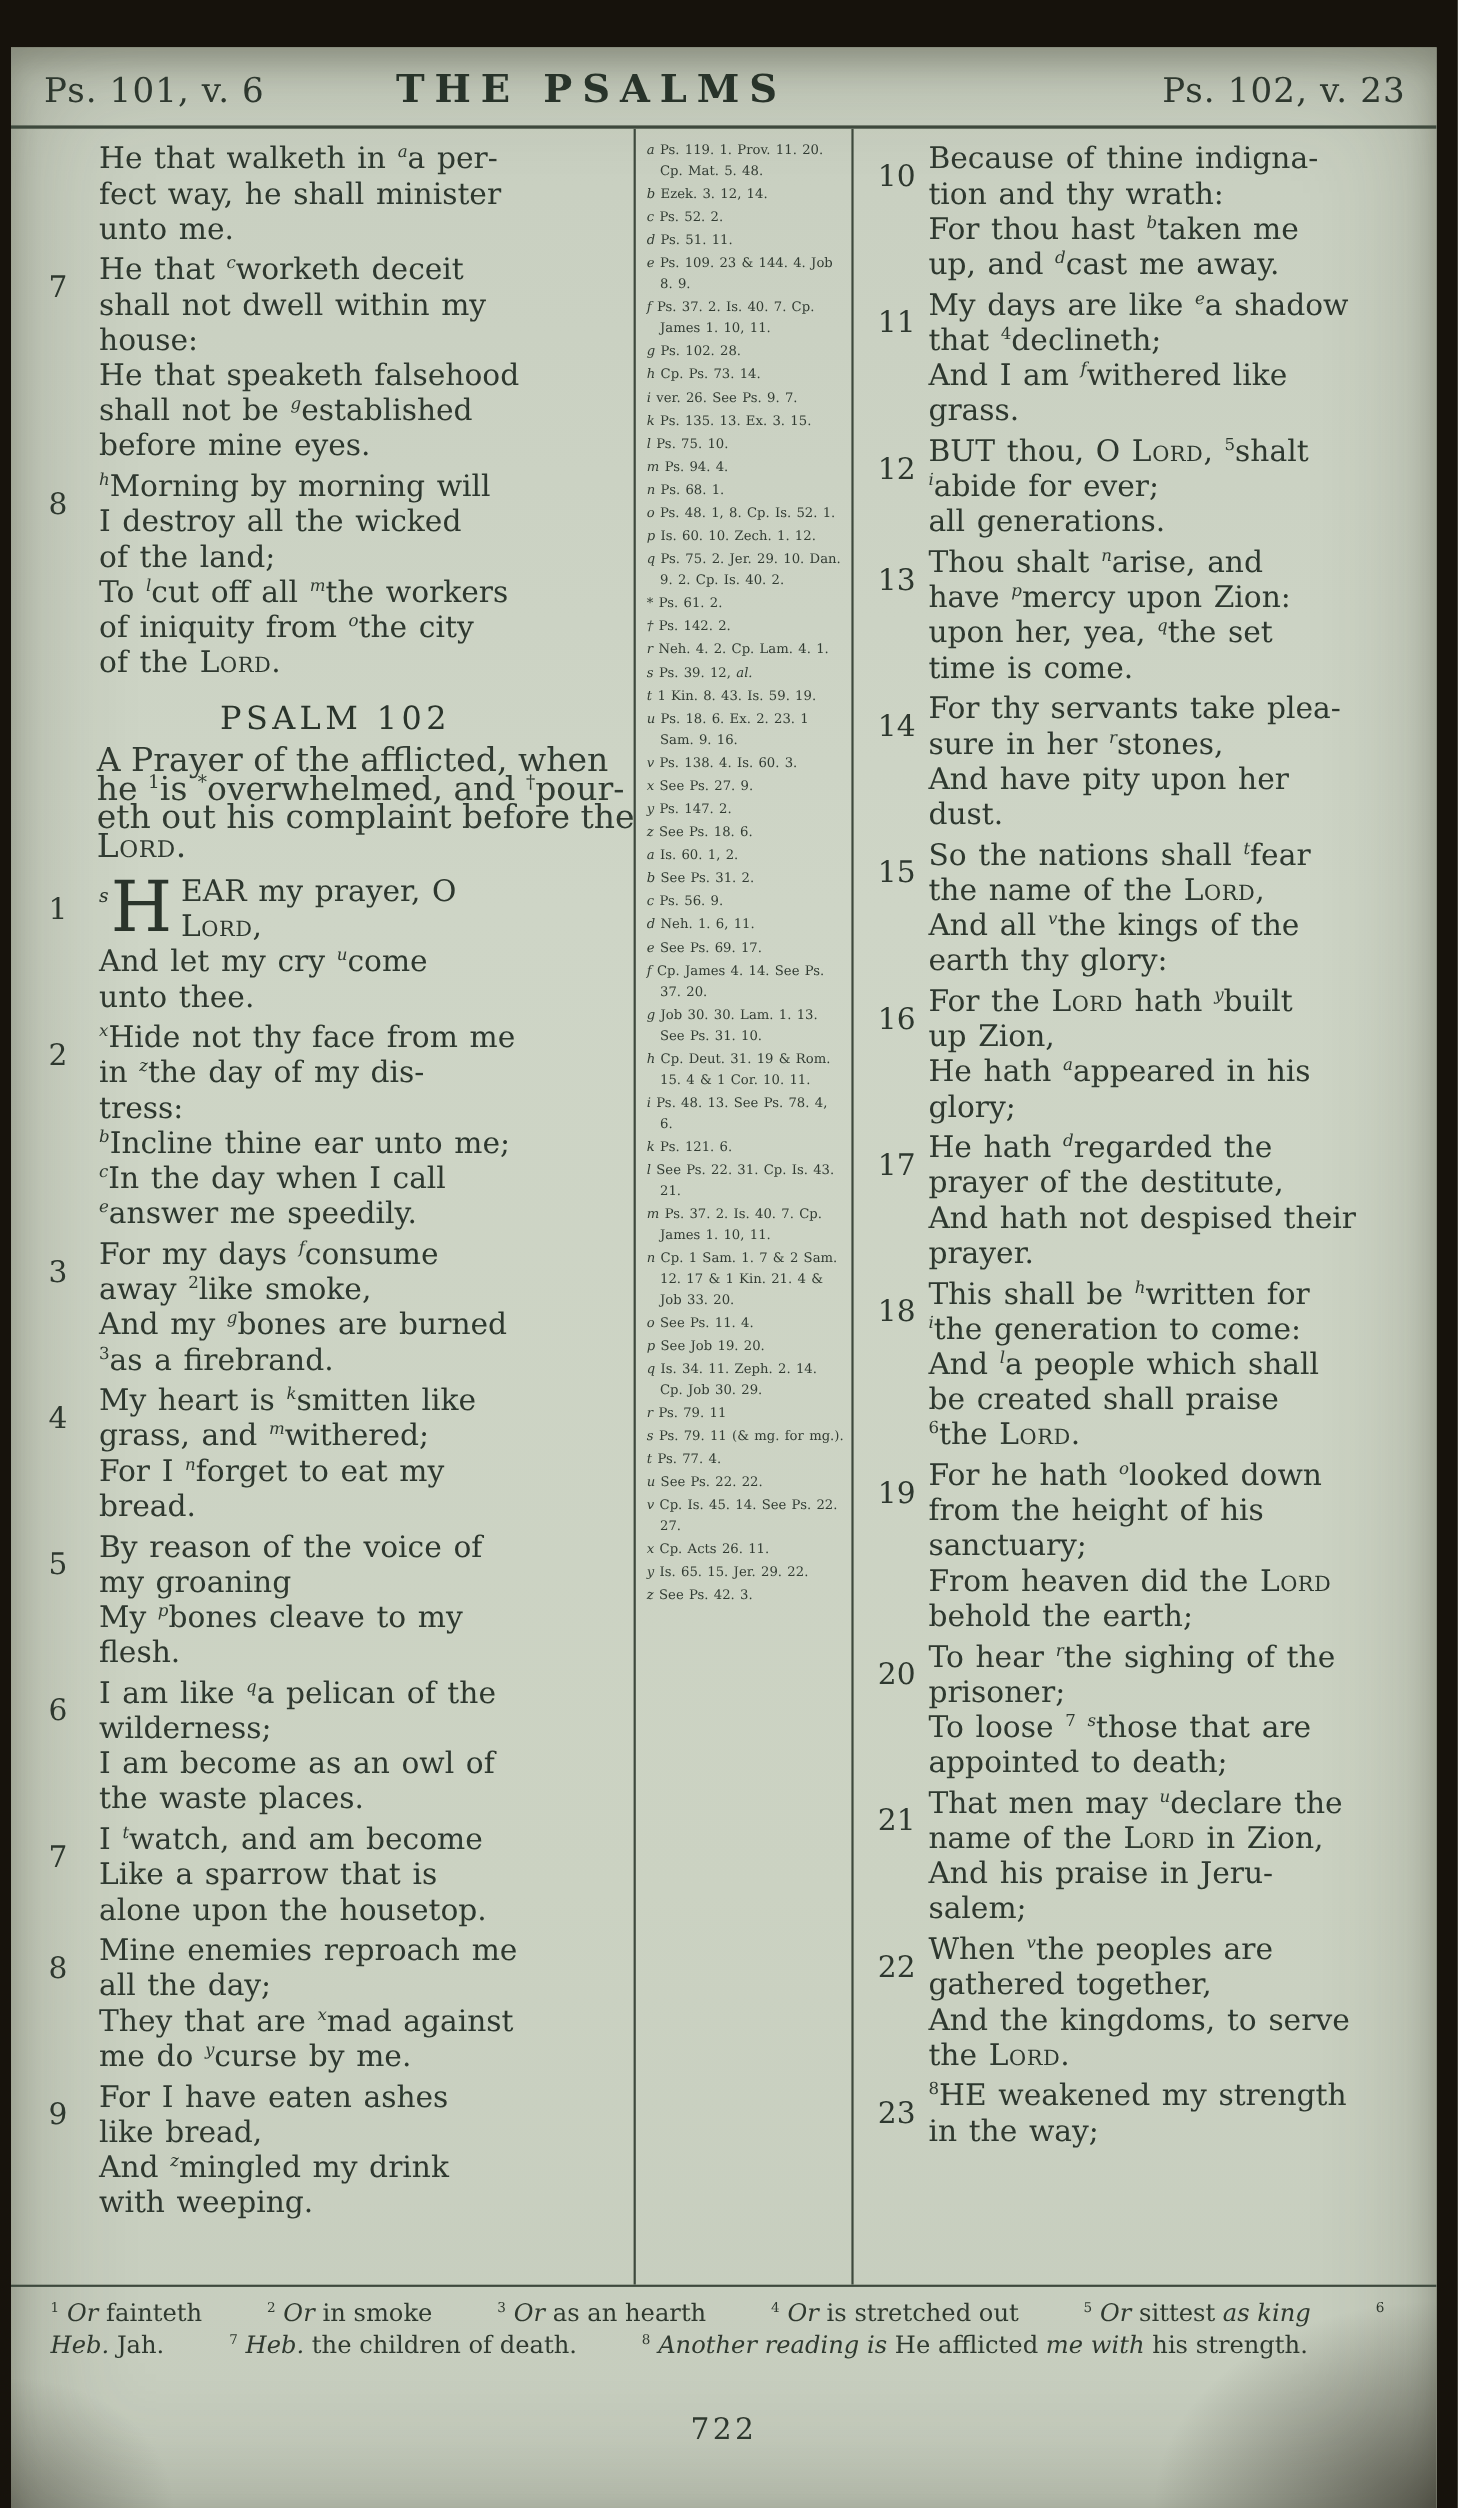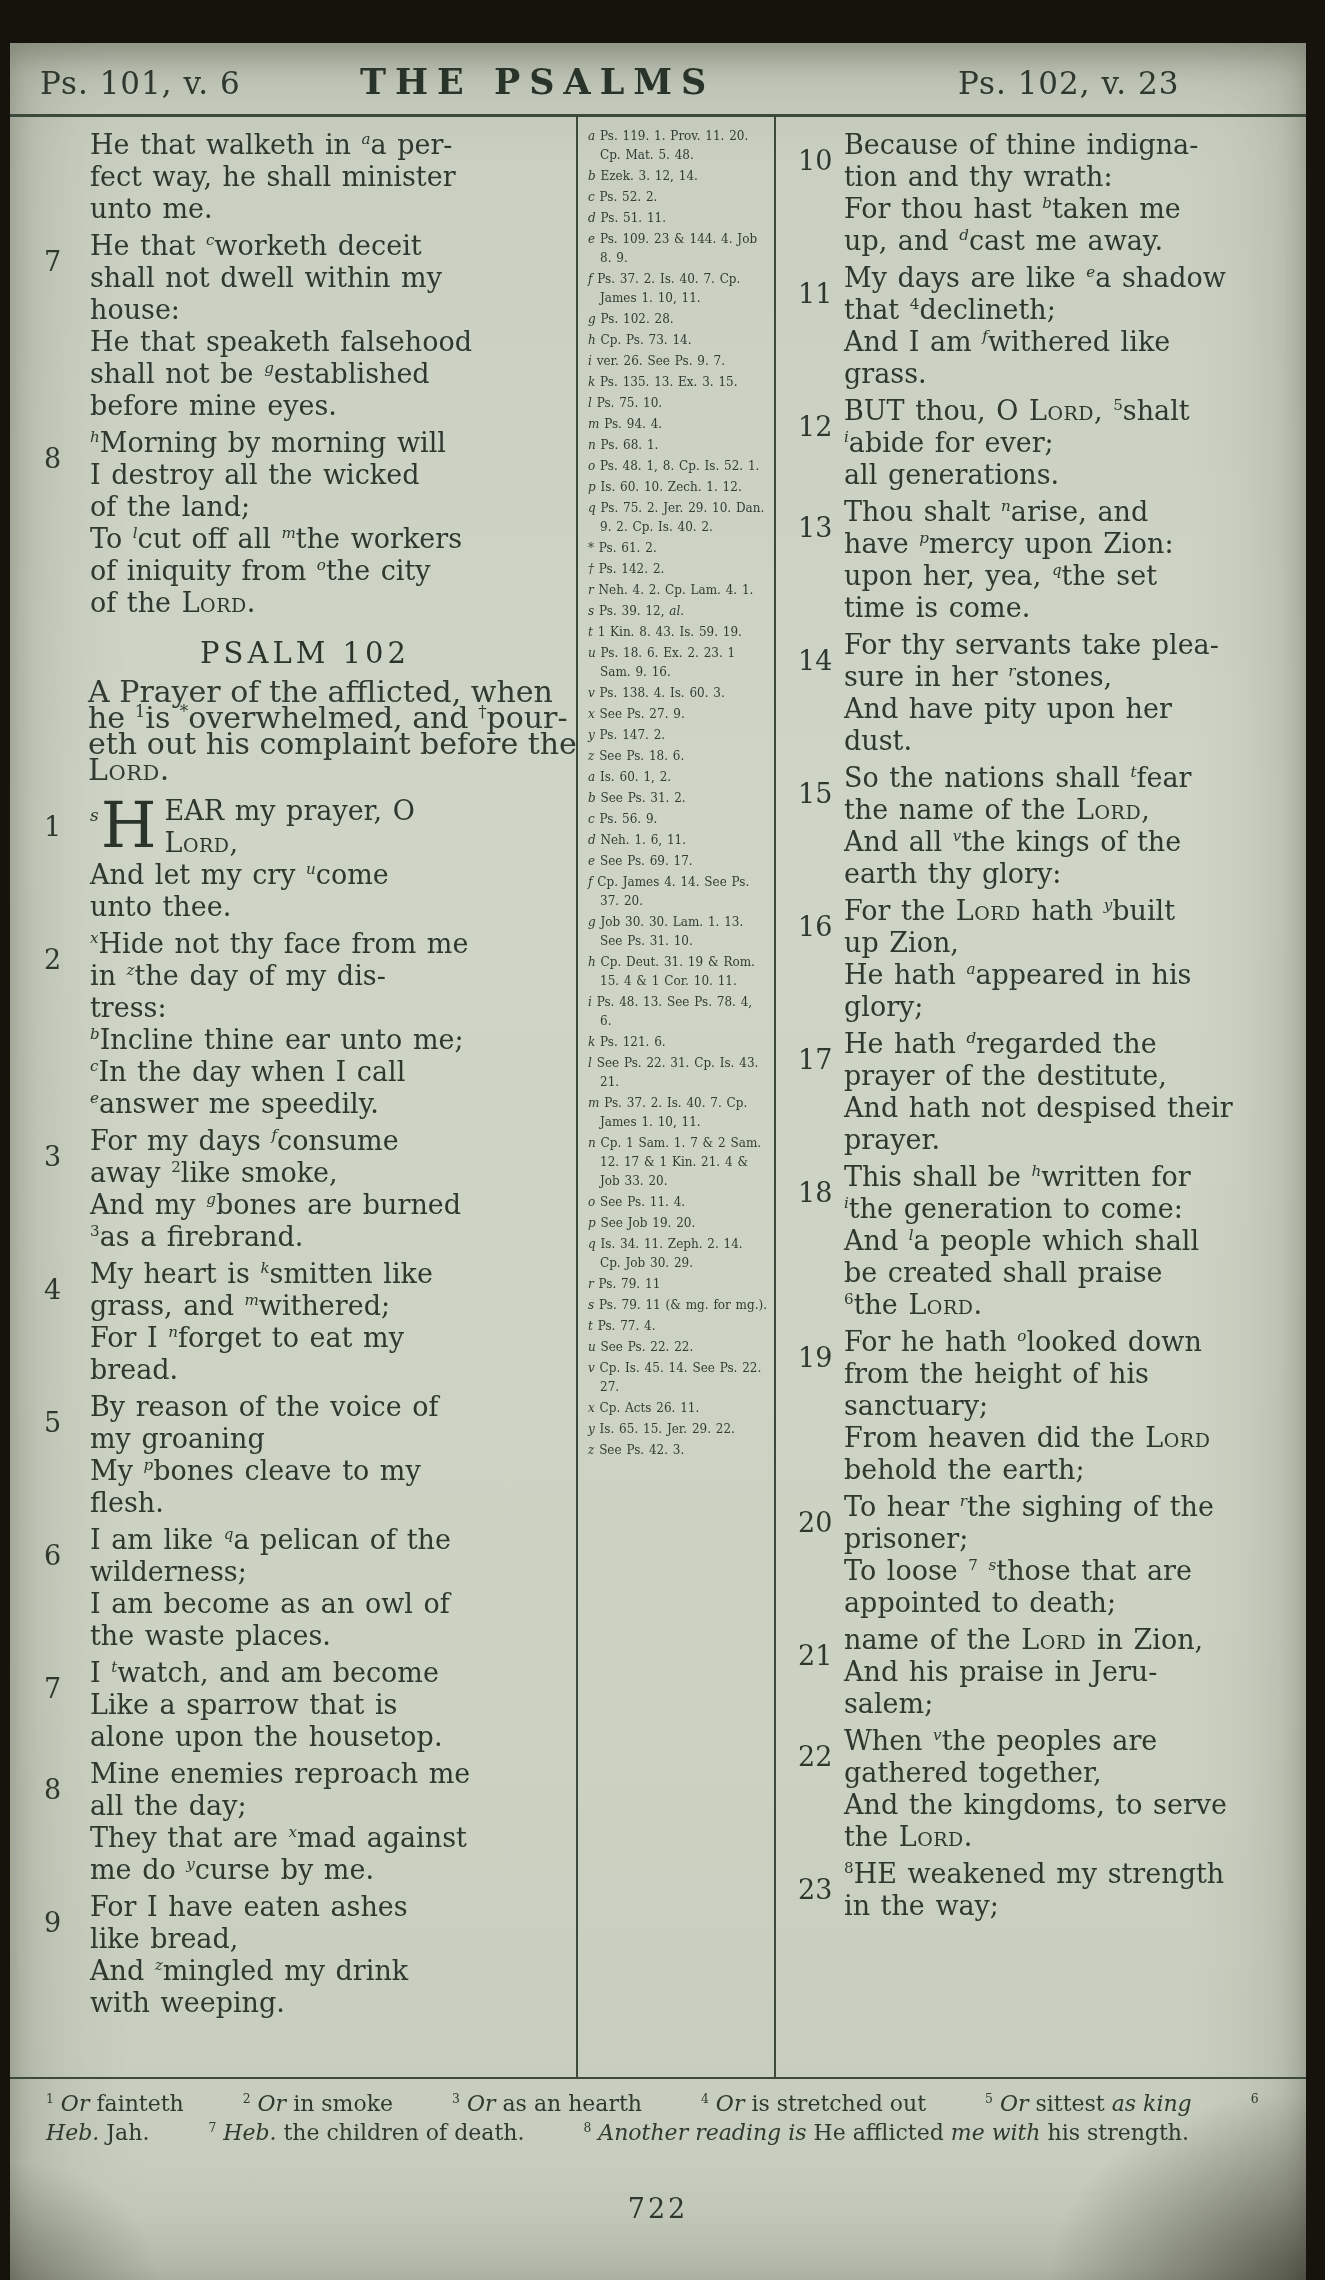--- a/index.html
+++ b/index.html
@@ -29,21 +29,21 @@
   }
 
   
   .header{
     flex:0 0 74px; display:flex; align-items:baseline;
     padding:18px 28px 0 30px;
     border-bottom:3px solid var(--rule,#3e493d);
     color:var(--ink,#2e382f);
   }
   .header .side{ width:320px; font-size:31px; letter-spacing:1px; }
-  .header .side.right{ text-align:left; }
+  .header .side.right{ text-align:right; }
   .header .title{ flex:1; text-align:left; font-size:35px; font-weight:bold; letter-spacing:9px; color:#28332a; }
 
   
   .cols{
     flex:0 0 1960px; display:flex; overflow:hidden;
     font-size:27px; line-height:32px; color:var(--ink,#2e382f);padding-left:14px;
   }
   .col-left{ width:552px; padding:12px 8px 0 18px; overflow:hidden; }
   .col-center{
     width:200px; border-left:2px solid var(--rule,#3e493d); border-right:2px solid var(--rule,#3e493d);
@@ -368,20 +368,21 @@
             <div class="vbody">
               <div class="vline">To hear <sup class="it">r</sup>the sighing of the</div>
               <div class="vline">prisoner;</div>
               <div class="vline">To loose <sup>7</sup> <sup class="it">s</sup>those that are</div>
               <div class="vline">appointed to death;</div>
             </div>
           </div>
           <div class="verse">
             <span class="vnum">21</span>
             <div class="vbody">
+              <div class="vline">That men may <sup class="it">u</sup>declare the</div>
               <div class="vline">name of the <span class="sc">Lord</span> in Zion,</div>
               <div class="vline">And his praise in Jeru-</div>
               <div class="vline">salem;</div>
             </div>
           </div>
           <div class="verse">
             <span class="vnum">22</span>
             <div class="vbody">
               <div class="vline">When <sup class="it">v</sup>the peoples are</div>
               <div class="vline">gathered together,</div>

